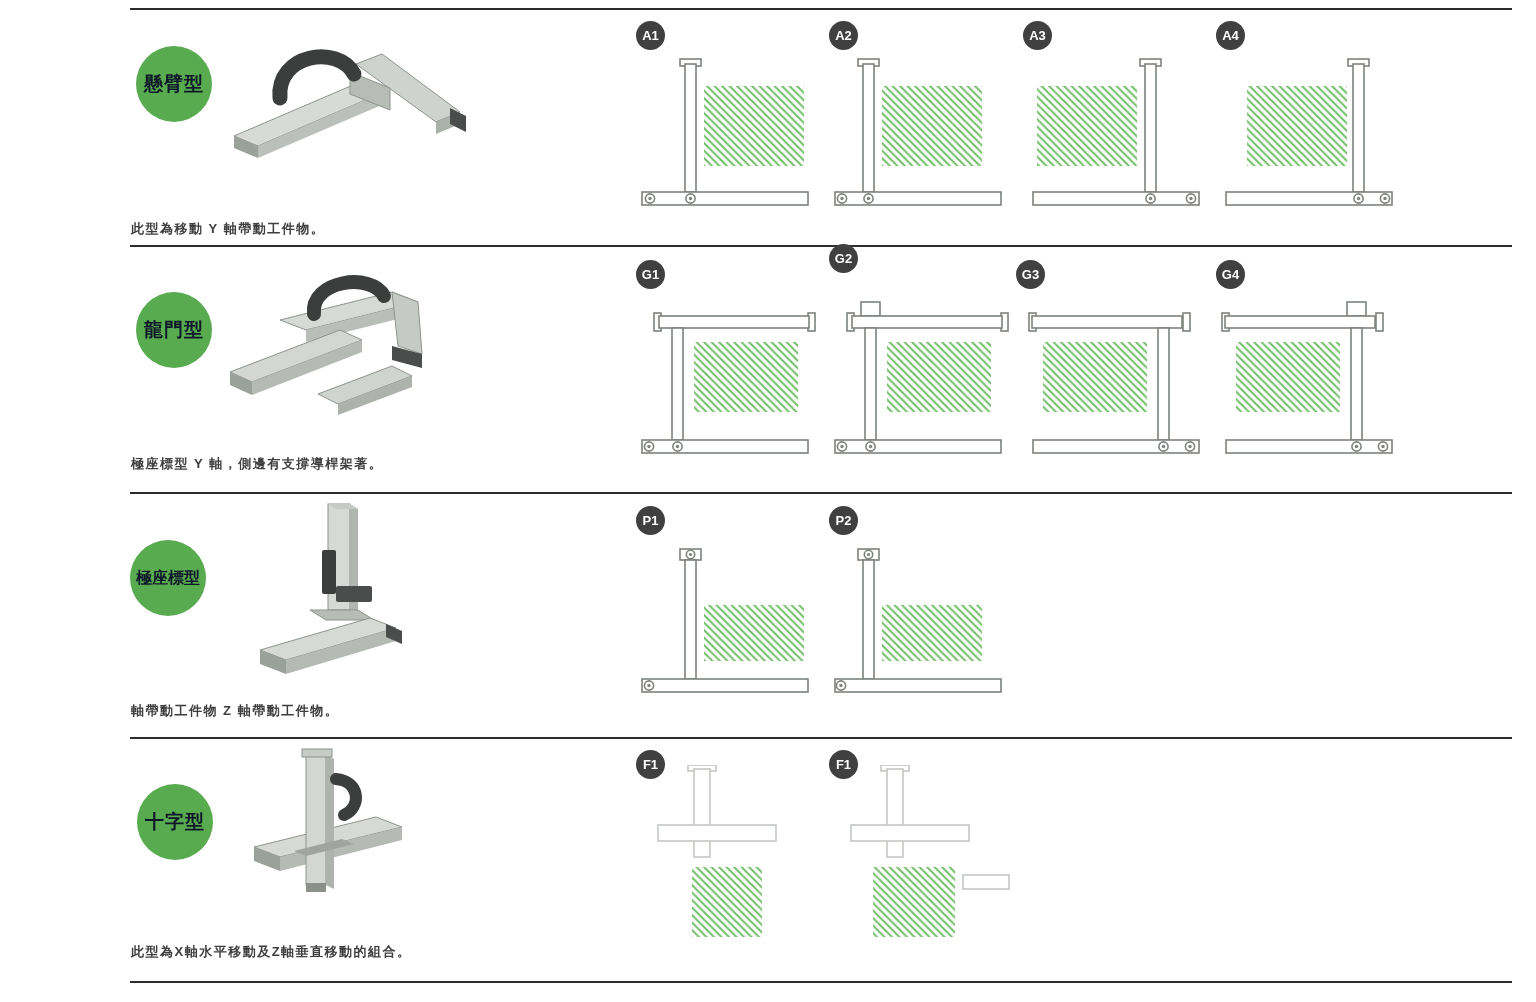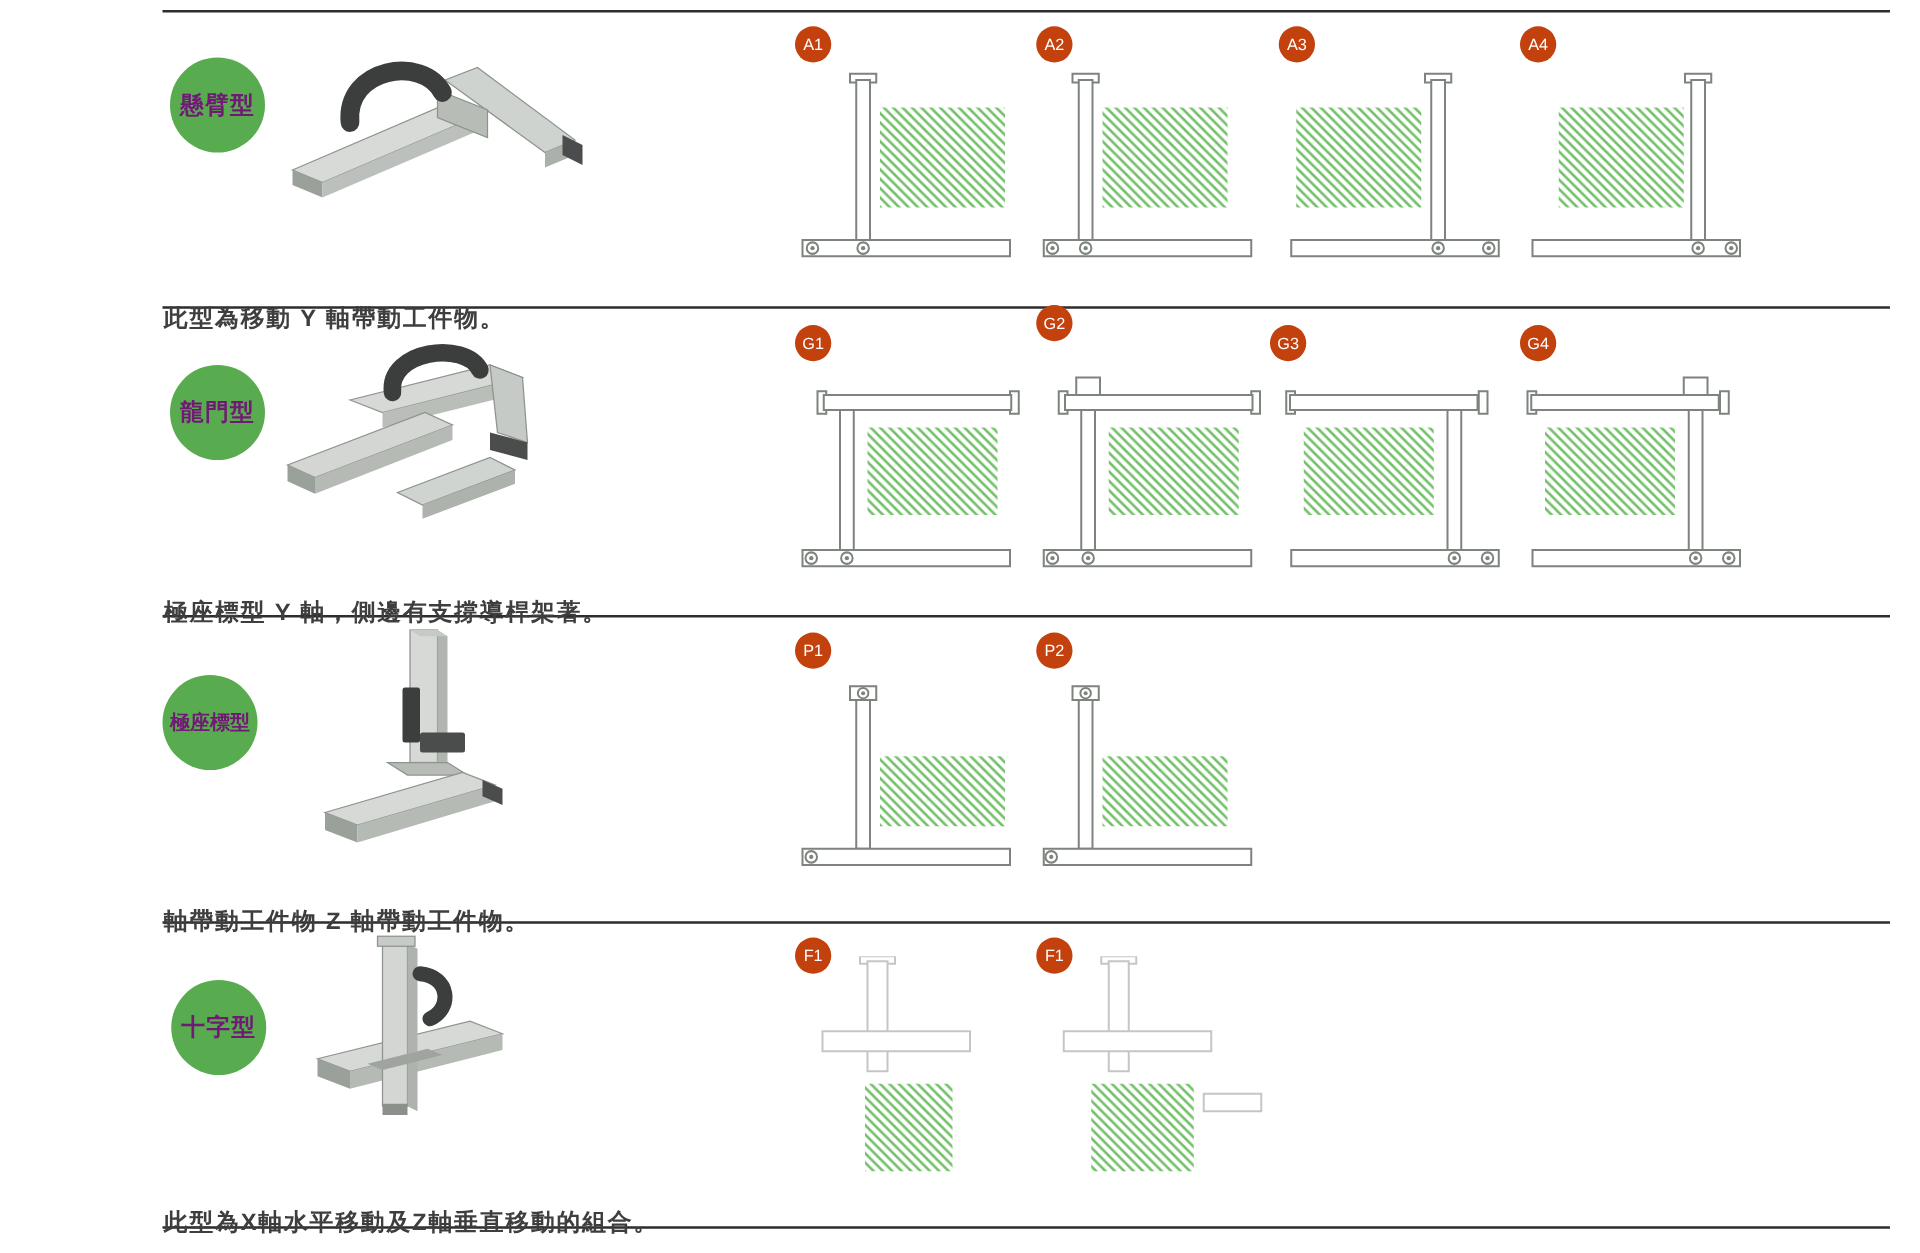--- a/index.html
+++ b/index.html
@@ -1,26 +1,26 @@
 <!DOCTYPE html>
 <html><head>
 <meta charset="utf-8">
 <style>
   html,body{margin:0;padding:0;background:#ffffff;}
   body{font-family:"Liberation Sans","DejaVu Sans",sans-serif;}
   .page{position:relative;width:1536px;height:1002px;background:#ffffff;overflow:hidden;}
   .row{position:absolute;inset:0;}
   .divider{position:absolute;left:130px;width:1382px;height:2px;background:#2d2d2d;}
-  .type-circle{position:absolute;width:76px;height:76px;border-radius:50%;background:#58ab4f;color:#701a75;
+  .type-circle{position:absolute;width:76px;height:76px;border-radius:50%;background:#58ab4f;color:#0f172a;
     display:flex;align-items:center;justify-content:center;font-weight:700;font-size:19px;
     letter-spacing:1px;white-space:nowrap;}
   .type-circle.tight{font-size:16px;letter-spacing:0;}
-  .badge{position:absolute;width:29px;height:29px;border-radius:50%;background:#c2410c;color:#ffffff;
-    display:flex;align-items:center;justify-content:center;font-weight:400;font-size:13px;}
-  .desc{position:absolute;left:131px;font-size:19px;font-weight:700;color:#3e3e3e;letter-spacing:1.5px;margin-top:22px;}
+  .badge{position:absolute;width:29px;height:29px;border-radius:50%;background:#404040;color:#ffffff;
+    display:flex;align-items:center;justify-content:center;font-weight:700;font-size:13px;}
+  .desc{position:absolute;left:131px;font-size:13px;font-weight:700;color:#3e3e3e;letter-spacing:1.5px;}
   .diag,.prod{position:absolute;}
   .st{fill:#ffffff;stroke:#7d837d;stroke-width:1.6;}
   .stl{fill:#ffffff;stroke:#c3c7c3;stroke-width:1.6;}
   .dot{fill:#7d837d;}
 </style>
 </head>
 <body>
 
 <svg width="0" height="0" style="position:absolute" aria-hidden="true">
   <defs>

